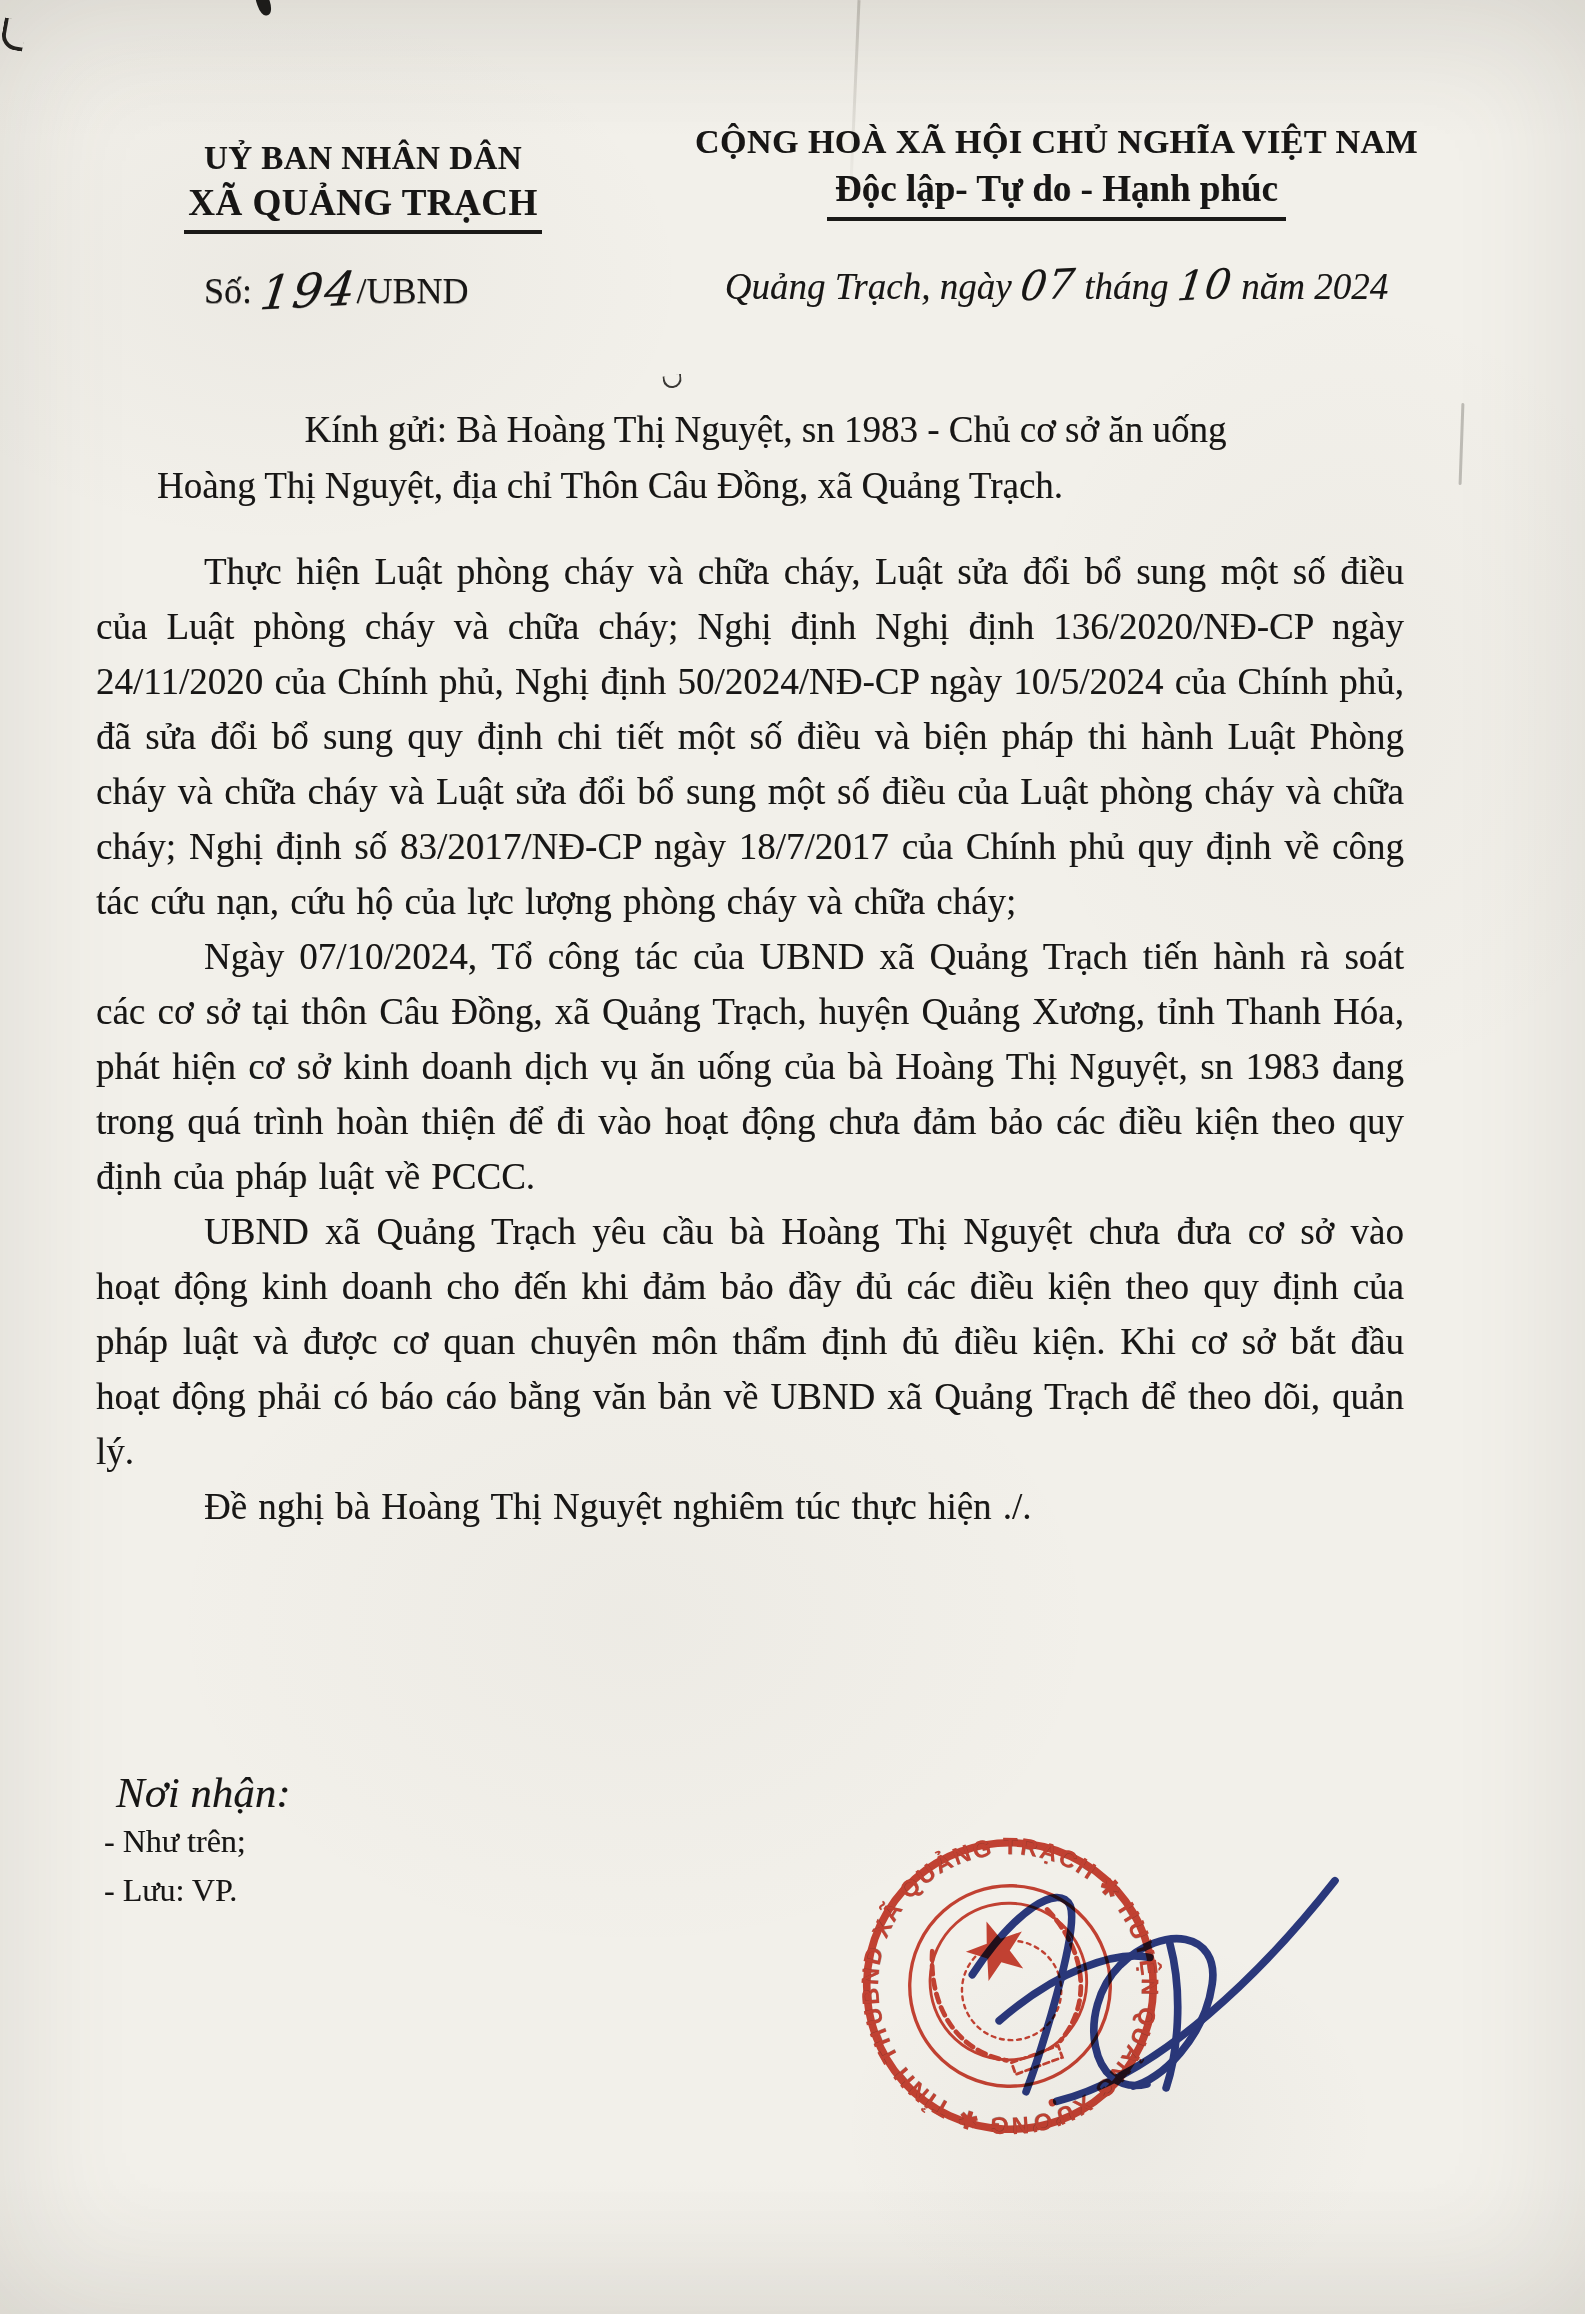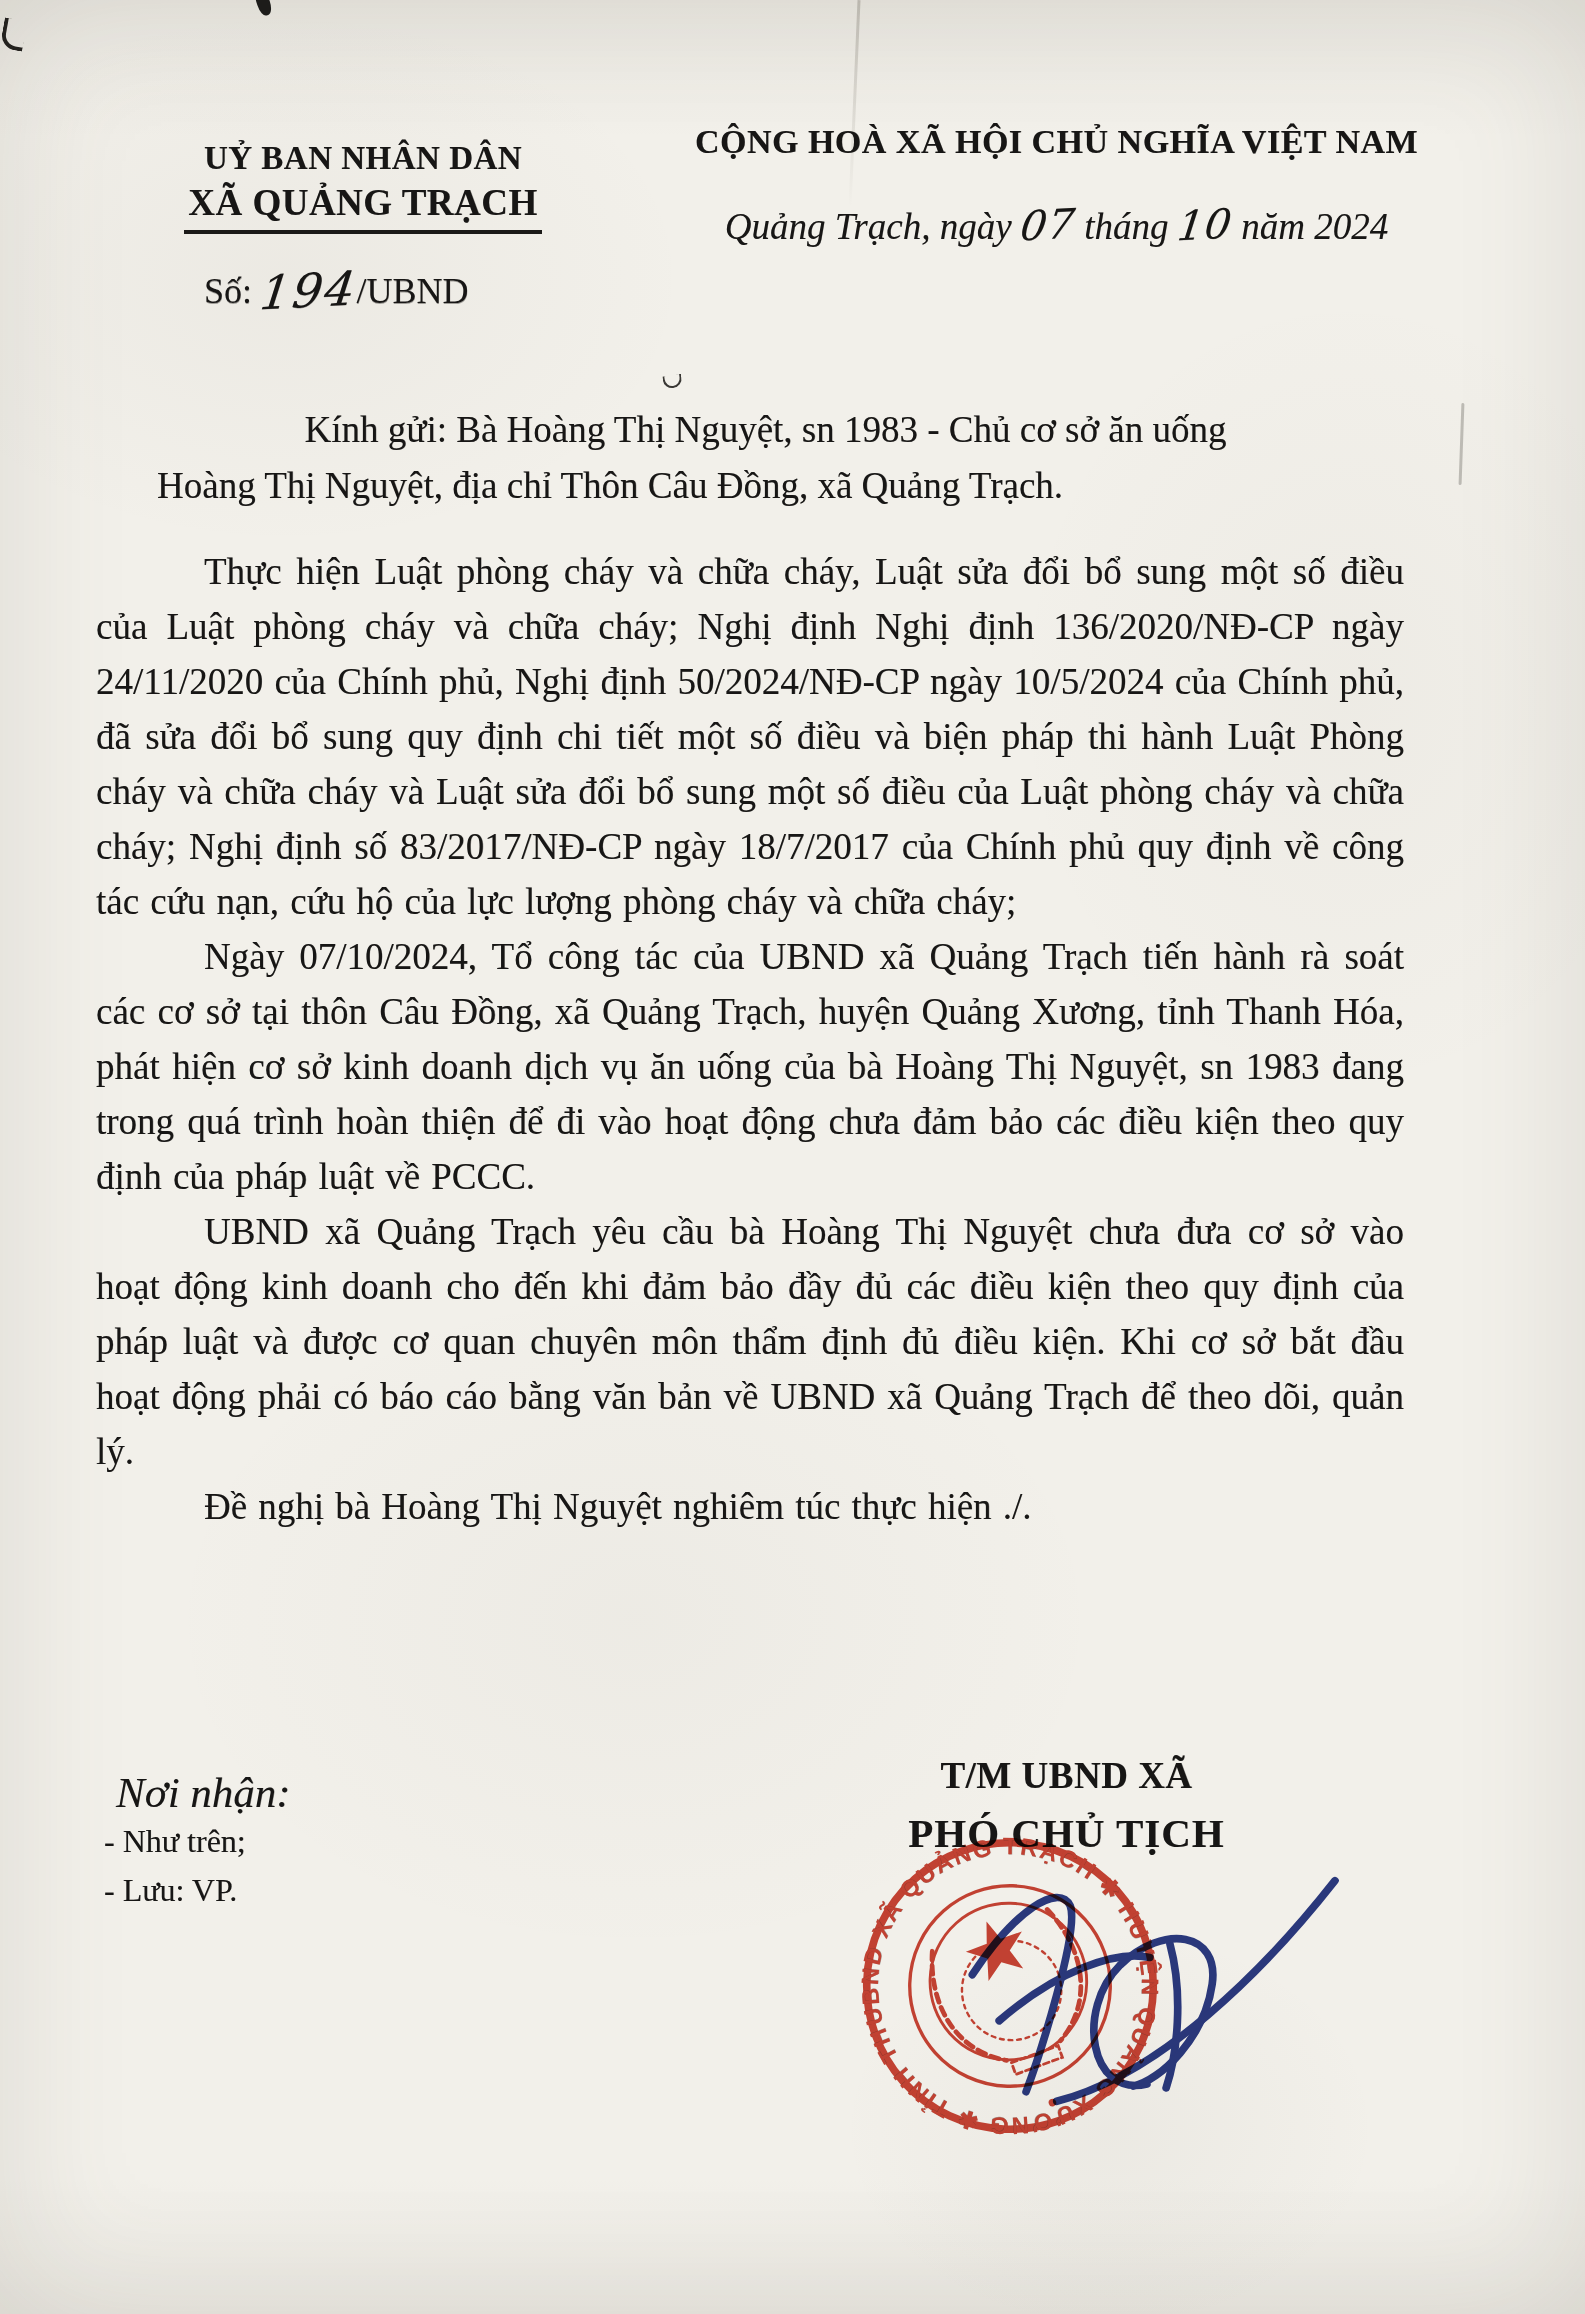--- a/index.html
+++ b/index.html
@@ -83,20 +83,21 @@
     <div class="l1">UỶ BAN NHÂN DÂN</div>
     <div><span class="l2">XÃ QUẢNG TRẠCH</span></div>
   </div>
   <div class="doc-number">
     <span>Số:</span>
     <span class="hand">194</span><span>/UBND</span>
   </div>
 
   <div class="hdr-right">
     <div class="l1">CỘNG HOÀ XÃ HỘI CHỦ NGHĨA VIỆT NAM</div>
+    <div><span class="l2">Độc lập- Tự do - Hạnh phúc</span></div>
     <div class="date-line">
       <span>Quảng Trạch, ngày </span><span class="hand">07</span><span> tháng </span><span class="hand">10</span><span> năm 2024</span>
     </div>
   </div>
 
   <div class="recipient">
     <div class="r1">Kính gửi: Bà Hoàng Thị Nguyệt, sn 1983 -  Chủ cơ sở ăn uống</div>
     <div class="r2">Hoàng Thị Nguyệt, địa chỉ Thôn Câu Đồng, xã Quảng Trạch.</div>
   </div>
 
@@ -106,24 +107,20 @@
     <p>UBND xã Quảng Trạch yêu cầu bà Hoàng Thị Nguyệt chưa đưa cơ sở vào hoạt động kinh doanh cho đến khi đảm bảo đầy đủ các điều kiện theo quy định của pháp luật và được cơ quan chuyên môn thẩm định đủ điều kiện. Khi cơ sở bắt đầu hoạt động phải có báo cáo bằng văn bản về UBND xã Quảng Trạch để theo dõi, quản lý.</p>
     <p>Đề nghị bà Hoàng Thị Nguyệt nghiêm túc thực hiện ./.</p>
   </div>
 
   <div class="notice">
     <div class="lbl">Nơi nhận:</div>
     <div>- Như trên;</div>
     <div>- Lưu: VP.</div>
   </div>
 
-  <div class="sign-block">
-    <div class="org">T/M UBND XÃ</div>
-    <div class="title">PHÓ CHỦ TỊCH</div>
-  </div>
 
   <svg class="seal" viewBox="0 0 400 400" aria-hidden="true">
     <g transform="rotate(-20 200 200)" fill="none" stroke="#c83524" stroke-linecap="round">
       <circle cx="200" cy="200" r="150" stroke-width="8"></circle>
       <circle cx="200" cy="200" r="105" stroke-width="3.5"></circle>
       <path id="sealRim" d="M 62,200 A 138,138 0 1 1 338,200 A 138,138 0 1 1 62,200" stroke="none"></path>
       <text font-family="Liberation Sans, sans-serif" font-size="25" font-weight="bold" fill="#c83524" stroke="none" letter-spacing="2">
         <textPath href="#sealRim" startOffset="1%">UBND XÃ QUẢNG TRẠCH ✱ HUYỆN QUẢNG XƯƠNG ✱ TỈNH THANH HÓA</textPath>
       </text>
 

